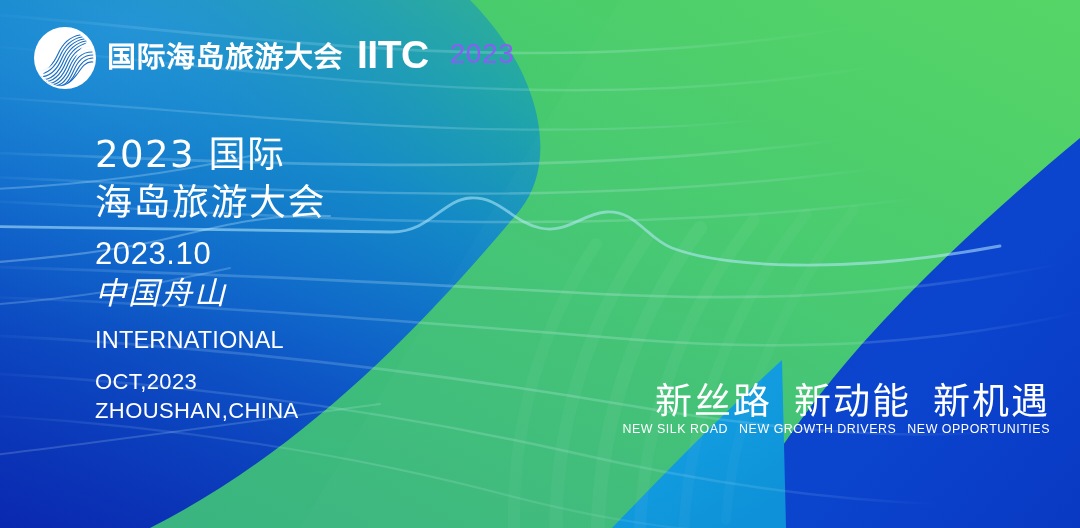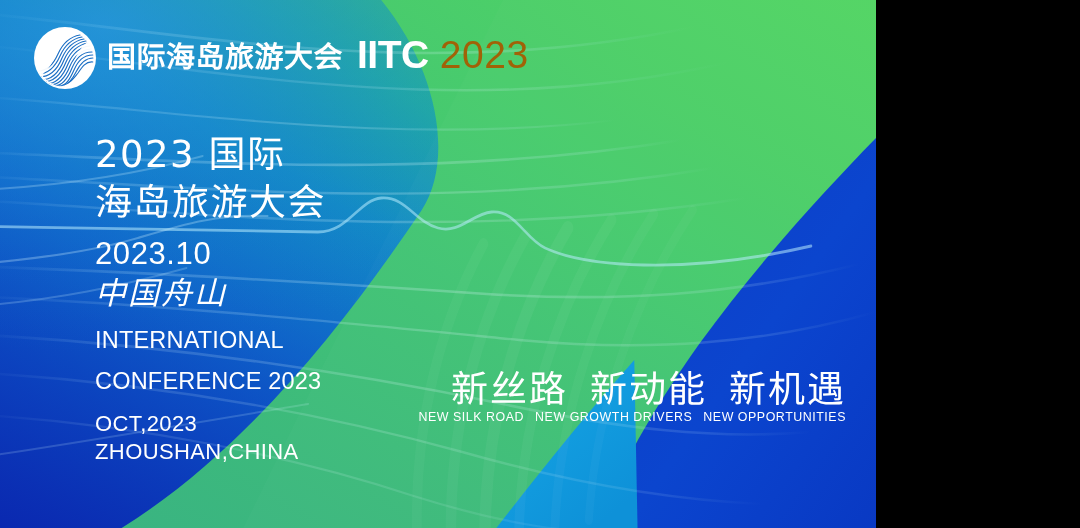--- a/index.html
+++ b/index.html
@@ -3,21 +3,21 @@
 <meta charset="utf-8">
 <title>IITC 2023</title>
 <style>
   html, body {
     margin: 0;
     padding: 0;
     background: #000;
   }
   .stage {
     position: relative;
-    width: 876px;
+    width: 1080px;
     height: 528px;
     overflow: hidden;
     font-family: "Liberation Sans", "DejaVu Sans", sans-serif;
     -webkit-font-smoothing: antialiased;
   }
 
   
   .bg-layer {
     position: absolute;
     inset: 0;
@@ -74,25 +74,25 @@
     color: #ffffff;
     font-size: 39px;
     font-weight: 700;
     letter-spacing: -0.5px;
     margin-left: 14px;
     line-height: 1;
     position: relative;
     top: -4px;
   }
   .brand-year {
-    color: #a16207;
-    font-size: 39px;
+    color: #8b5cf6;
+    font-size: 28px;
     font-weight: 300;
     letter-spacing: 0.6px;
-    margin-left: 11px;
+    margin-left: 21px;
     line-height: 1;
     position: relative;
     top: -4px;
   }
 
   
   .main-copy {
     position: absolute;
     left: 95px;
     top: 131px;
@@ -142,21 +142,21 @@
     line-height: 1.30;
     letter-spacing: 0.4px;
     margin-top: 14px;
     white-space: nowrap;
   }
 
   
   .slogan {
     position: absolute;
     right: 30px;
-    top: 370px;
+    top: 382px;
     text-align: right;
     z-index: 40;
   }
   .slogan-cn {
     color: #ffffff;
     font-size: 37px;
     font-weight: 400;
     letter-spacing: 2px;
     line-height: 1.08;
     white-space: nowrap;
@@ -372,21 +372,20 @@
     <div class="brand-year">2023</div>
   </div>
 
   <div class="main-copy">
     <div class="cn-title">2023 国际</div>
     <div class="cn-title">海岛旅游大会</div>
     <div class="cn-date">2023.10</div>
     <div class="cn-place">中国舟山</div>
 
     <div class="en-title">INTERNATIONAL</div>
-    <div class="en-title">CONFERENCE 2023</div>
 
     <div class="en-sub">OCT,2023</div>
     <div class="en-sub" style="margin-top:0">ZHOUSHAN,CHINA</div>
   </div>
 
   <div class="slogan">
     <div class="slogan-cn">
       <span>新丝路</span><span class="gap"></span><span>新动能</span><span class="gap"></span><span>新机遇</span>
     </div>
     <div class="slogan-en">

